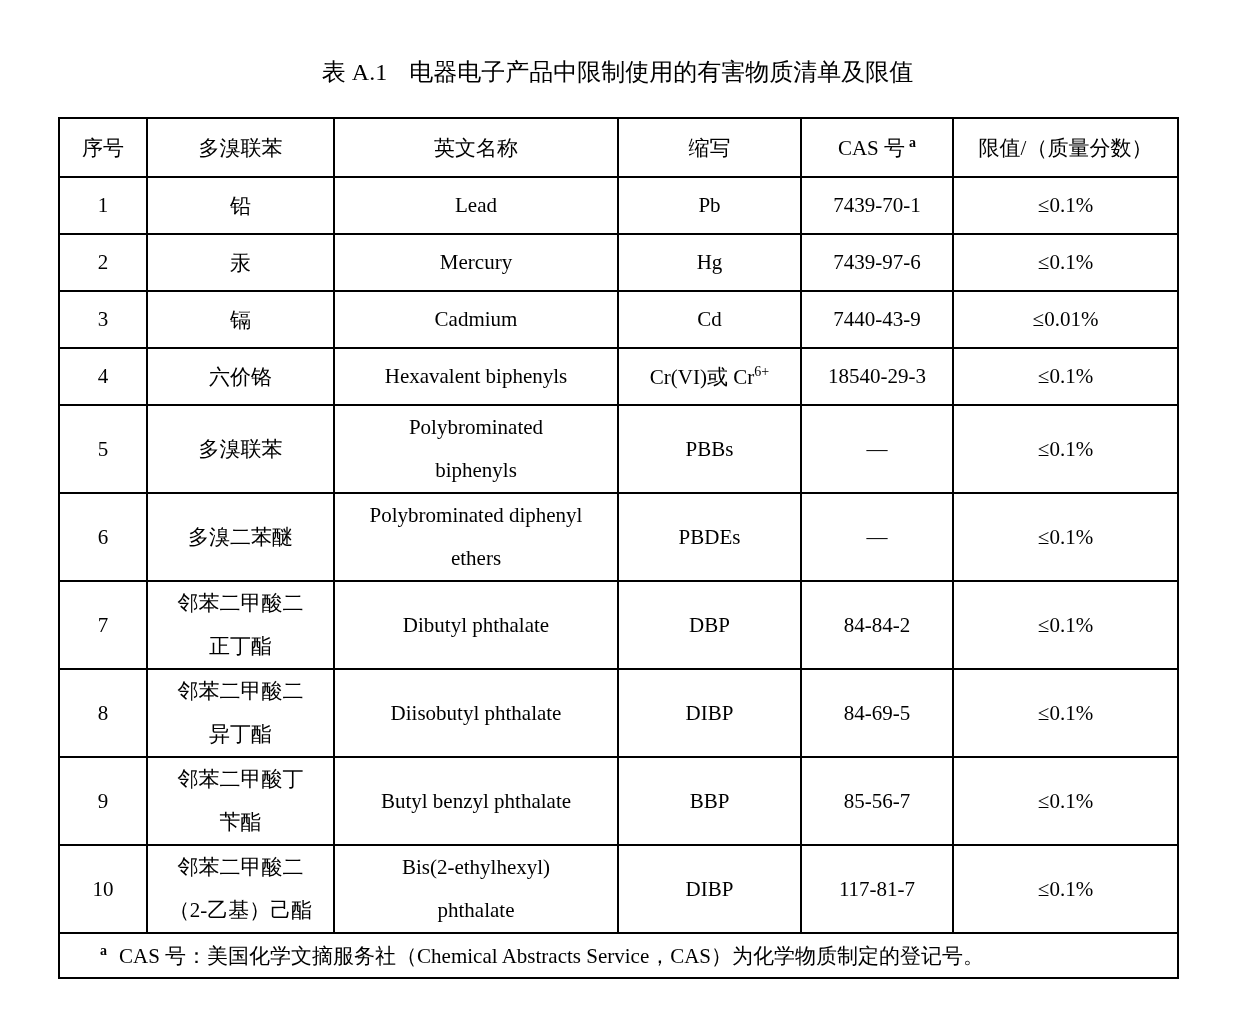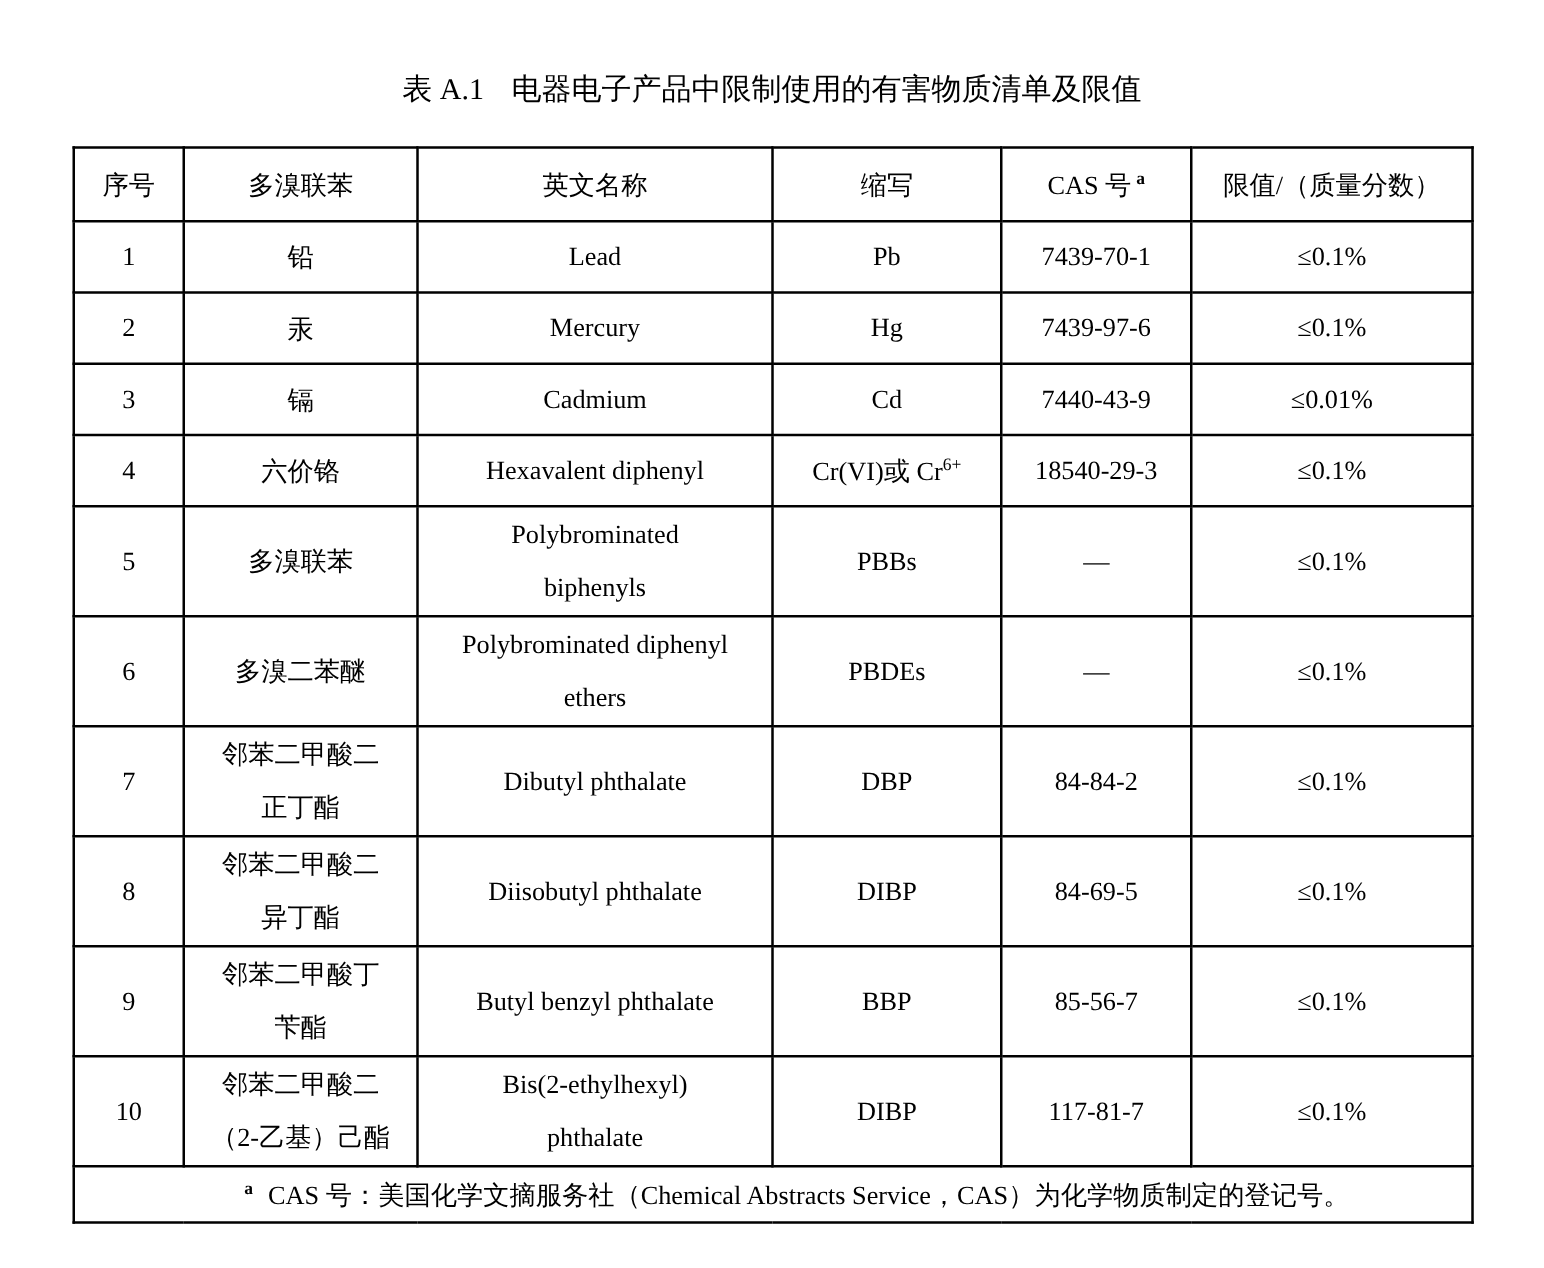--- a/index.html
+++ b/index.html
@@ -49,21 +49,21 @@
   td .line { display: block; line-height: normal; }
   tr.tall td .line { line-height: 43px; }
   sup {
     font-size: 14px;
     line-height: 0;
     vertical-align: super;
   }
   th sup { font-weight: 700; margin-left: 4px; }
   .footnote-row { height: 45px; }
   .footnote-cell {
-    text-align: center;
+    text-align: left;
     padding-left: 40px;
     font-size: 21px;
     white-space: nowrap;
     margin-left: 41px;
   }
   .footnote-cell sup {
     font-weight: 700;
     margin-right: 12px;
   }
 </style>
@@ -157,21 +157,21 @@
           </td>
         </tr>
         <tr>
           <td>
             <span class="line">4</span>
           </td>
           <td>
             <span class="line">六价铬</span>
           </td>
           <td>
-            <span class="line">Hexavalent diphenyl</span>
+            <span class="line">Hexavalent biphenyls</span>
           </td>
           <td>
             <span class="line">Cr(VI)或 Cr<sup>6+</sup></span>
           </td>
           <td>
             <span class="line">18540-29-3</span>
           </td>
           <td>
             <span class="line">≤0.1%</span>
           </td>

